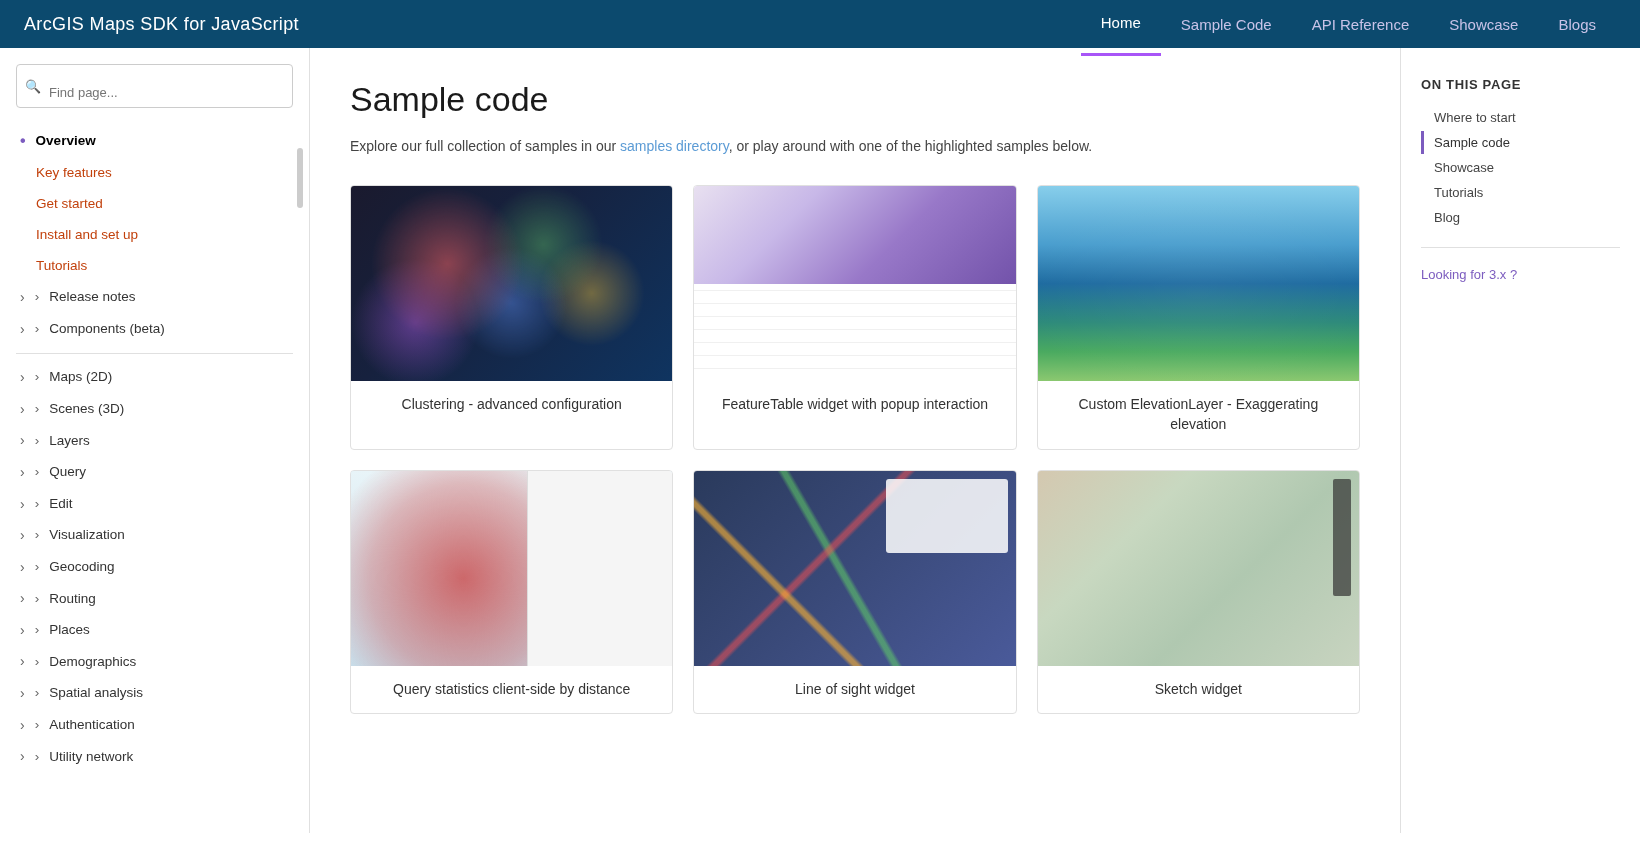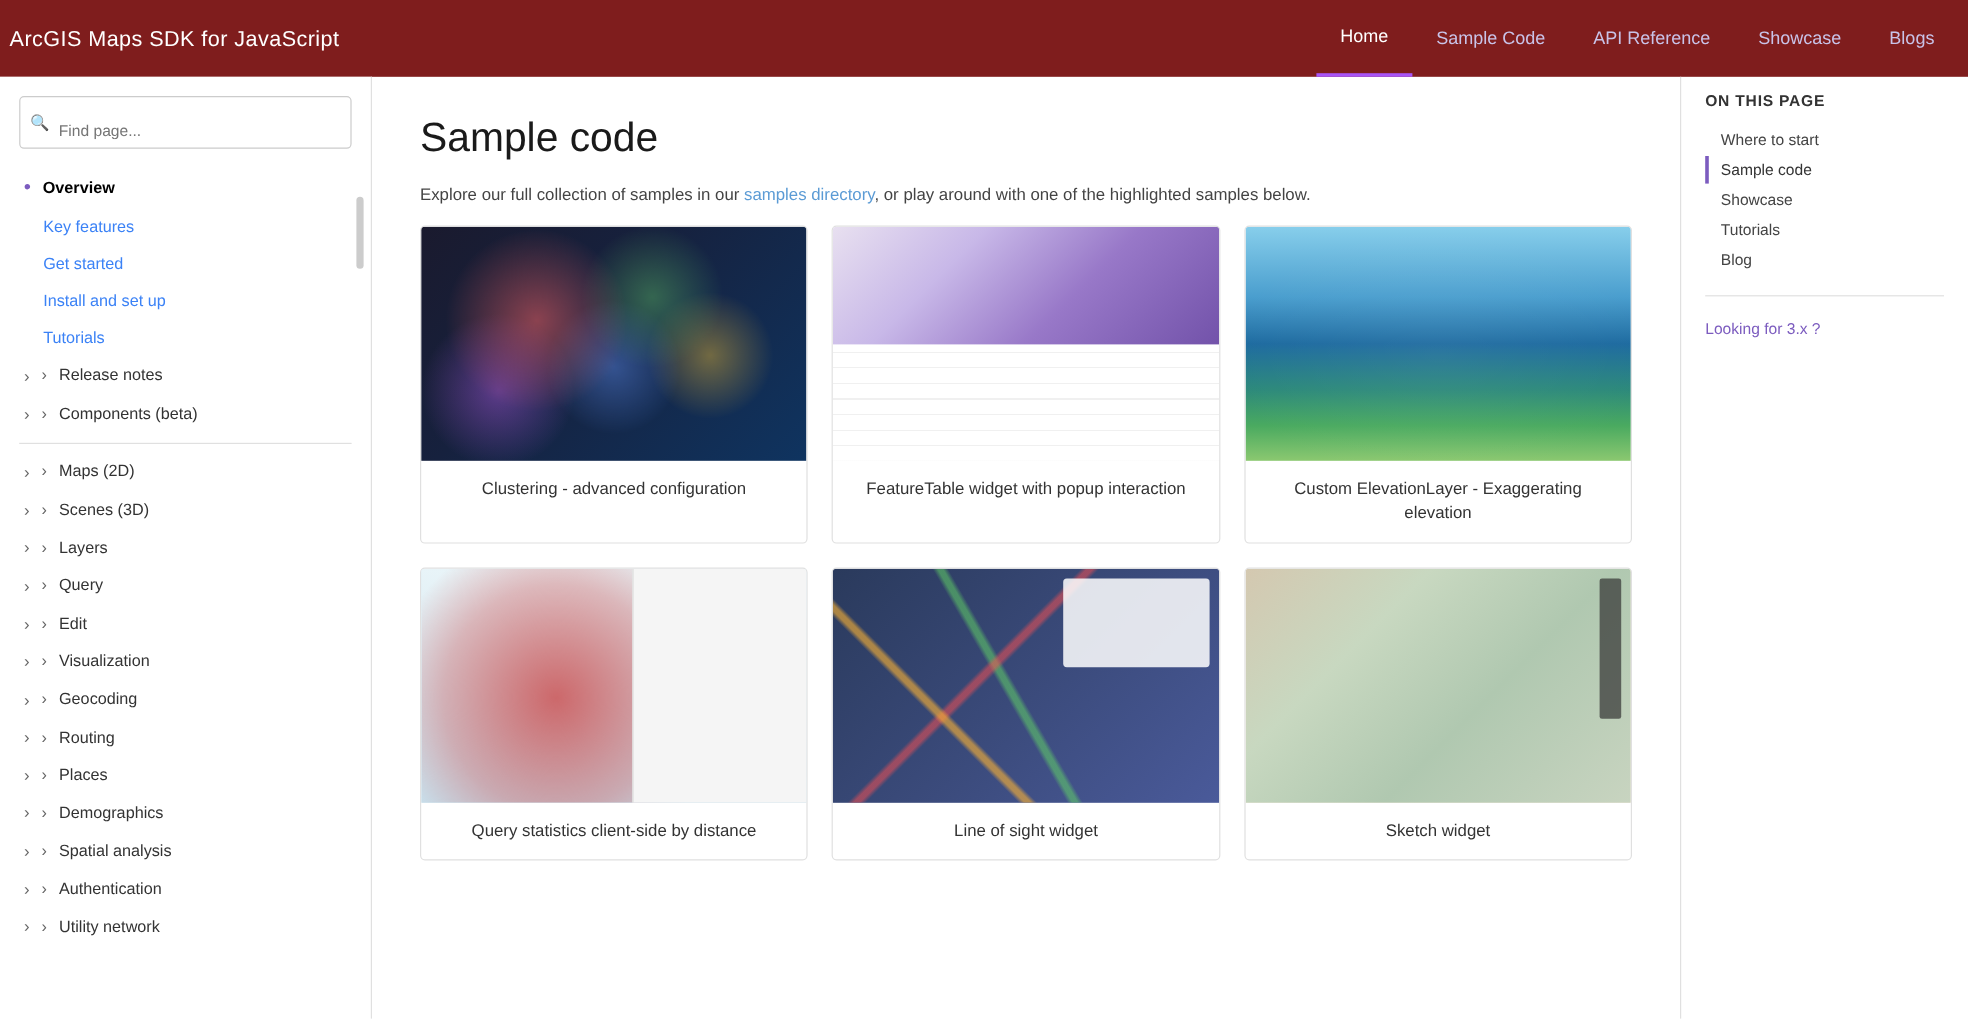--- a/index.html
+++ b/index.html
@@ -1,25 +1,25 @@
 <!DOCTYPE html>
 <html><head>
   <meta charset="utf-8">
   <style>
     * { box-sizing: border-box; margin: 0; padding: 0; }
     body { font-family: "Avenir Next", "Helvetica Neue", Arial, sans-serif; font-size: 14px; color: #333; background: #fff; }
 
     
     header {
-      background: #7f1d1d;
+      background: #0c4a6e;
       display: flex;
       align-items: center;
       justify-content: space-between;
-      padding: 0 8px;
-      height: 64px;
+      padding: 0 24px;
+      height: 48px;
     }
     .header-logo {
       color: #fff;
       font-size: 18px;
       font-weight: 400;
       letter-spacing: 0.02em;
     }
     .header-nav {
       display: flex;
       align-items: center;
@@ -98,41 +98,41 @@
       gap: 6px;
       line-height: 1.4;
     }
     .sidebar-item.active-section { font-weight: 600; color: #000000; }
     .sidebar-item.active-section::before {
       content: '•';
       color: #7c5cbf;
       font-size: 16px;
       margin-right: 4px;
     }
-    .sidebar-item.sub-item { padding-left: 36px; color: #3b82f6; font-weight: 400; }
+    .sidebar-item.sub-item { padding-left: 36px; color: #c2410c; font-weight: 400; }
     .sidebar-item.with-arrow::before { content: '›'; font-size: 14px; color: #666; margin-right: 4px; }
     .sidebar-divider { border: none; border-top: 1px solid #e0e0e0; margin: 8px 16px; }
 
     
     .main-content {
       flex: 1;
       padding: 32px 40px;
       overflow-y: auto;
     }
 
     .page-title {
       font-size: 34px;
       font-weight: 300;
       color: #1a1a1a;
       margin-bottom: 16px;
     }
     .page-description {
       font-size: 14px;
       color: #444;
-      margin-bottom: 15px;
+      margin-bottom: 28px;
       line-height: 1.6;
     }
     .page-description a {
       color: #5b9bd5;
       text-decoration: none;
     }
 
     
     .sample-grid {
       display: grid;
@@ -278,21 +278,21 @@
       width: 18px;
       height: 60%;
       background: rgba(50,50,50,0.7);
       border-radius: 2px;
     }
 
     
     .right-panel {
       width: 240px;
       min-width: 240px;
-      padding: 12px 20px;
+      padding: 29px 20px;
       border-left: 1px solid #e0e0e0;
     }
     .right-panel h3 {
       font-size: 13px;
       font-weight: 600;
       color: #333;
       margin-bottom: 14px;
       text-transform: uppercase;
       letter-spacing: 0.05em;
     }

